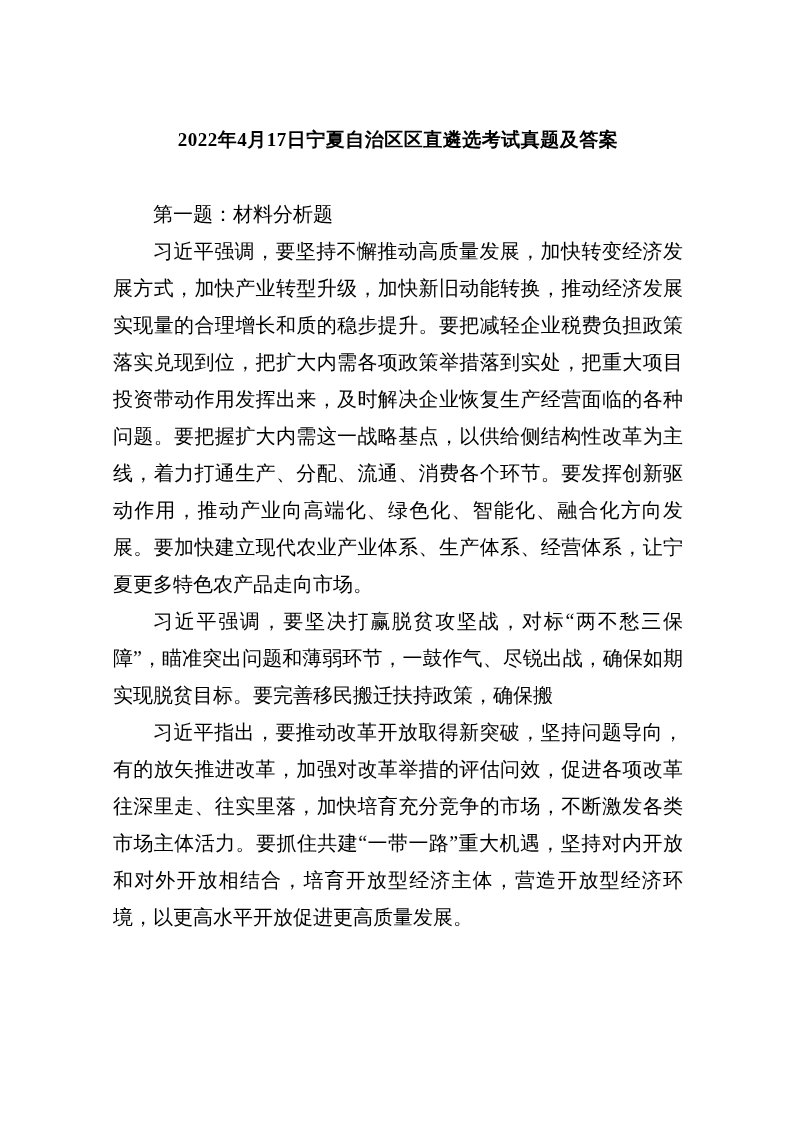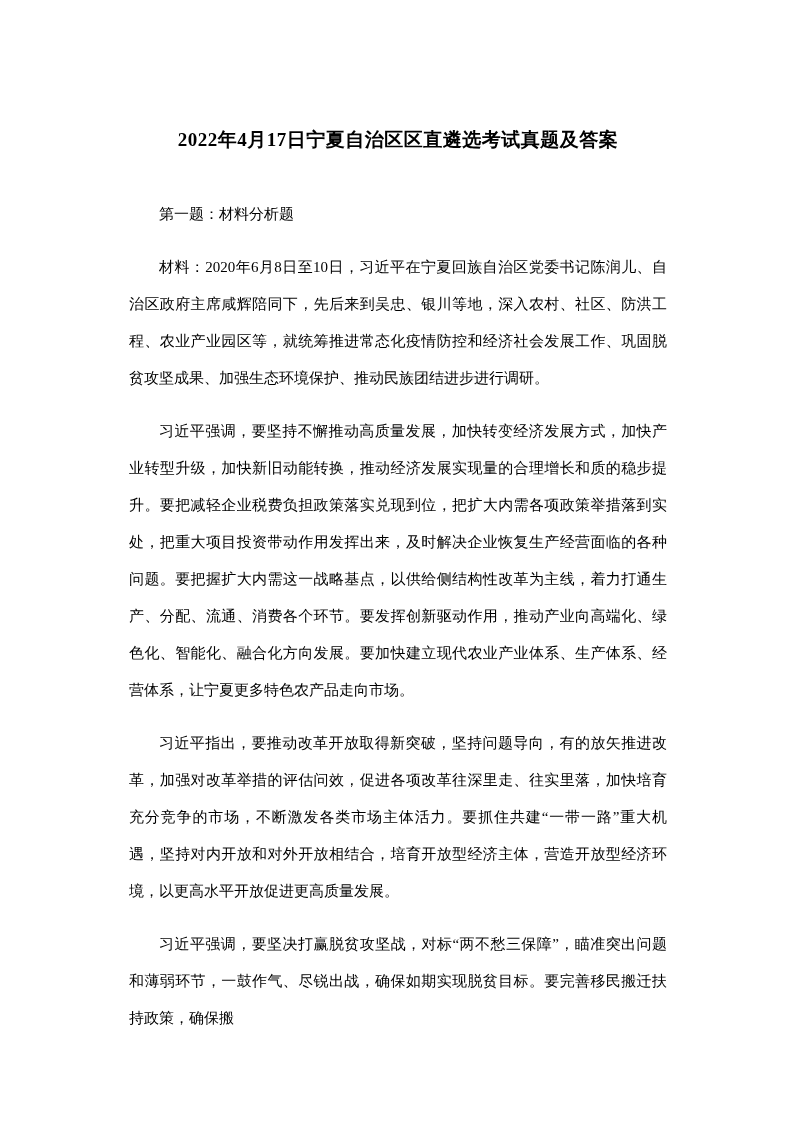--- a/index.html
+++ b/index.html
@@ -26,34 +26,33 @@
     font-size: 19px;
     line-height: 28px;
     font-weight: bold;
     text-align: center;
     letter-spacing: 0.5px;
   }
   .doc-body {
     width: 570px;
   }
   .para {
-    margin: 16px;
-    font-size: 15px;
+    margin: 0;
+    font-size: 20px;
     line-height: 37px;
     text-indent: 2em;
     text-align: justify;
     text-justify: inter-ideograph;
     word-break: break-all;
   }
 </style>
 </head>
 <body>
 
 <div class="page">
   <h1 class="doc-title">2022年4月17日宁夏自治区区直遴选考试真题及答案</h1>
   <div class="doc-body">
     <p class="para">第一题：材料分析题</p>
-    <p class="para">材料：2020年6月8日至10日，习近平在宁夏回族自治区党委书记陈润儿、自治区政府主席咸辉陪同下，先后来到吴忠、银川等地，深入农村、社区、防洪工程、农业产业园区等，就统筹推进常态化疫情防控和经济社会发展工作、巩固脱贫攻坚成果、加强生态环境保护、推动民族团结进步进行调研。</p>
     <p class="para">习近平强调，要坚持不懈推动高质量发展，加快转变经济发展方式，加快产业转型升级，加快新旧动能转换，推动经济发展实现量的合理增长和质的稳步提升。要把减轻企业税费负担政策落实兑现到位，把扩大内需各项政策举措落到实处，把重大项目投资带动作用发挥出来，及时解决企业恢复生产经营面临的各种问题。要把握扩大内需这一战略基点，以供给侧结构性改革为主线，着力打通生产、分配、流通、消费各个环节。要发挥创新驱动作用，推动产业向高端化、绿色化、智能化、融合化方向发展。要加快建立现代农业产业体系、生产体系、经营体系，让宁夏更多特色农产品走向市场。</p>
+    <p class="para">习近平强调，要坚决打赢脱贫攻坚战，对标“两不愁三保障”，瞄准突出问题和薄弱环节，一鼓作气、尽锐出战，确保如期实现脱贫目标。要完善移民搬迁扶持政策，确保搬</p>
     <p class="para">习近平指出，要推动改革开放取得新突破，坚持问题导向，有的放矢推进改革，加强对改革举措的评估问效，促进各项改革往深里走、往实里落，加快培育充分竞争的市场，不断激发各类市场主体活力。要抓住共建“一带一路”重大机遇，坚持对内开放和对外开放相结合，培育开放型经济主体，营造开放型经济环境，以更高水平开放促进更高质量发展。</p>
-    <p class="para">习近平强调，要坚决打赢脱贫攻坚战，对标“两不愁三保障”，瞄准突出问题和薄弱环节，一鼓作气、尽锐出战，确保如期实现脱贫目标。要完善移民搬迁扶持政策，确保搬</p>
   </div>
 </div>
 
 </body></html>

